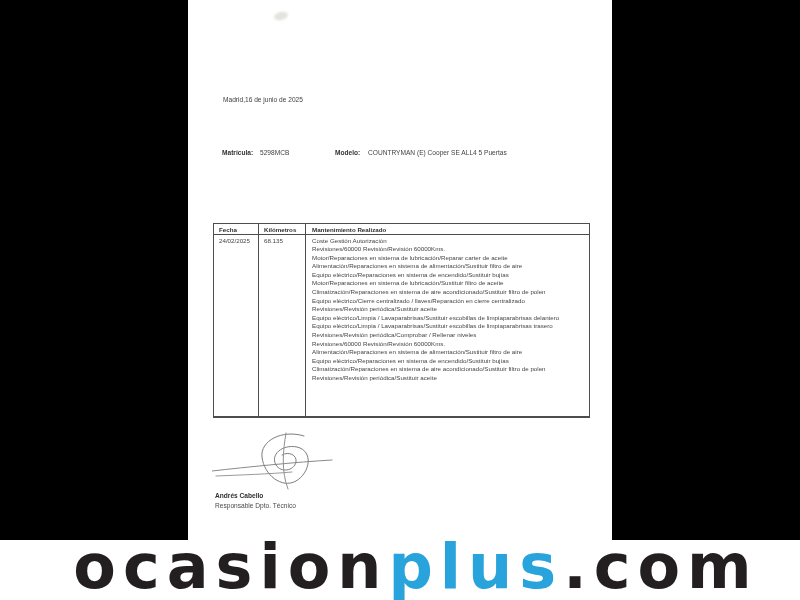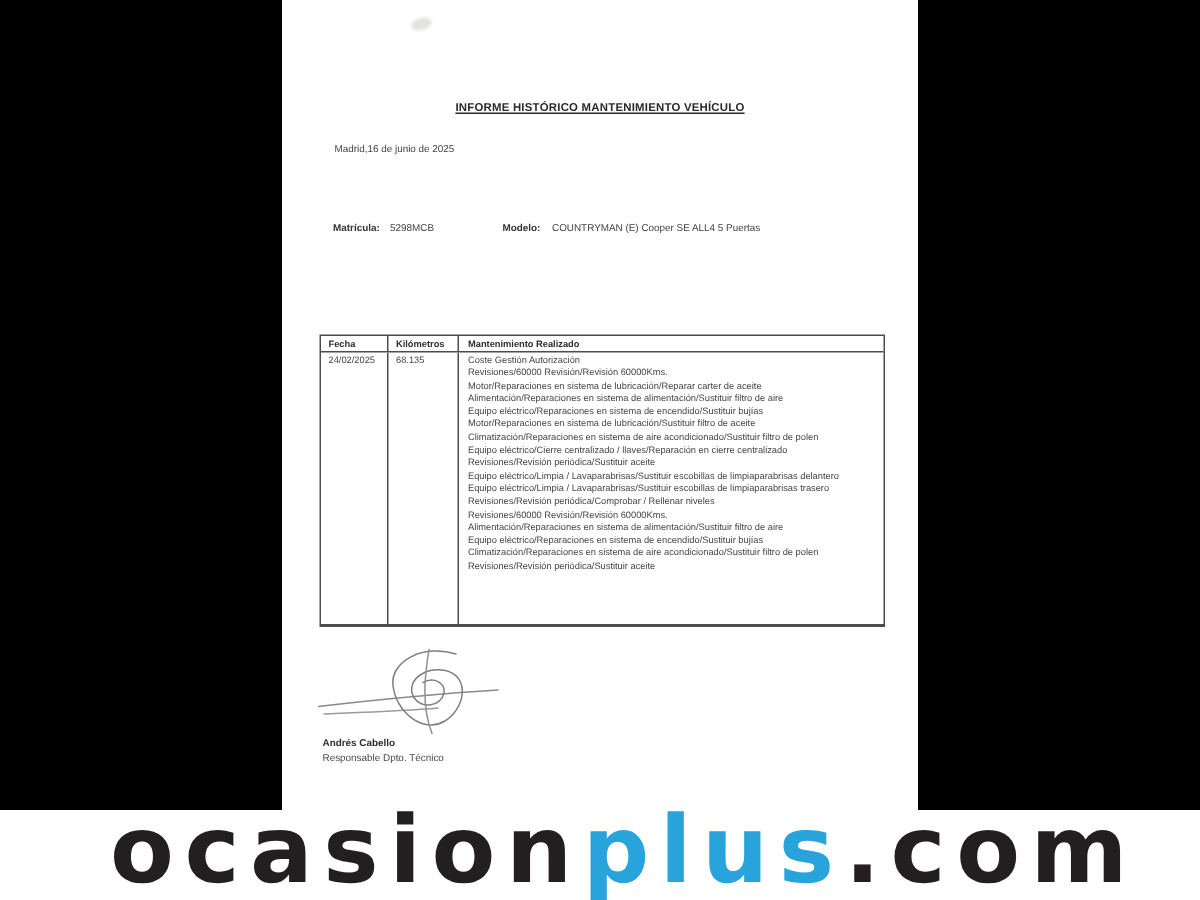--- a/index.html
+++ b/index.html
@@ -74,21 +74,20 @@
 
 <div class="screen">
 
   <div class="bg-block bg-left"></div>
   <div class="bg-block bg-right"></div>
 
   <div class="page">
 
     <div class="smudge"></div>
 
-    <div class="doc-title">INFORME HISTÓRICO MANTENIMIENTO VEHÍCULO</div>
 
     <div class="doc-date">Madrid,16 de junio de 2025</div>
 
     <span class="field-lbl lbl-matricula">Matrícula:</span>
     <span class="field-val val-matricula">5298MCB</span>
     <span class="field-lbl lbl-modelo">Modelo:</span>
     <span class="field-val val-modelo">COUNTRYMAN (E) Cooper SE ALL4 5 Puertas</span>
 
     <div class="rtable">
       <div class="thead">

